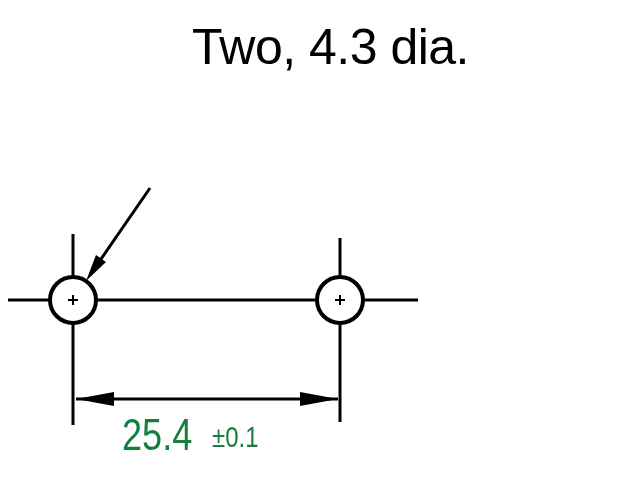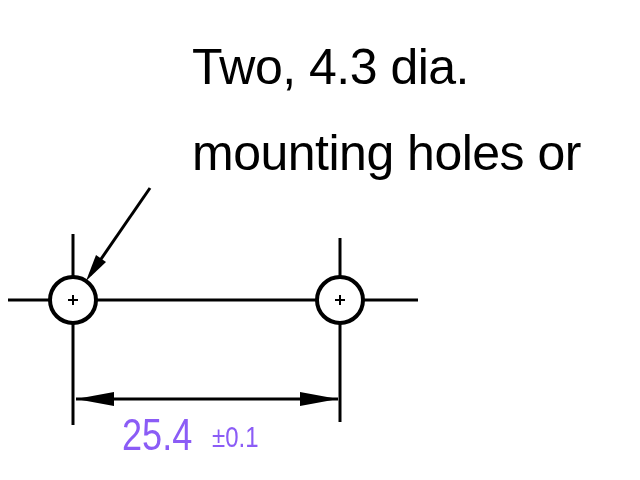--- a/index.html
+++ b/index.html
@@ -1,20 +1,20 @@
 <!DOCTYPE html>
 <html><head>
 <meta charset="utf-8">
 <style>
   html, body { margin:0; padding:0; background:#ffffff; }
   body { width:640px; height:480px; position:relative; overflow:hidden; font-family:"Liberation Sans", sans-serif; }
   .note { position:absolute; left:192px; top:14px; font-size:50px; line-height:66px; color:#000; letter-spacing:-0.5px; white-space:nowrap; }
-  .note div { height:66px;margin-top:20px; }
+  .note div { height:66px; }
   svg { position:absolute; left:0; top:0; }
-  .dim { position:absolute; left:122px; top:410px; color:#8b5cf6; white-space:nowrap; font-family:"Liberation Sans Narrow","Liberation Sans", sans-serif; }
+  .dim { position:absolute; left:122px; top:410px; color:#15803d; white-space:nowrap; font-family:"Liberation Sans Narrow","Liberation Sans", sans-serif; }
   .dim .main { font-size:44px; transform:scaleX(0.82); display:inline-block; transform-origin:left; }
   .dim .tol { position:absolute; left:90px; top:10px; font-size:30px; transform:scaleX(0.8); transform-origin:left; display:inline-block; }
 </style>
 </head>
 <body>
 
 <svg width="640" height="480">
 
   <line x1="8" y1="300" x2="418" y2="300" stroke="#000" stroke-width="3"></line>
 
@@ -32,19 +32,18 @@
   <line x1="150" y1="188" x2="90" y2="275" stroke="#000" stroke-width="3"></line>
   <polygon points="86,281 96,255 106,262" fill="#000"></polygon>
 
   <line x1="76" y1="399" x2="338" y2="399" stroke="#000" stroke-width="3"></line>
   <polygon points="76,399 114,392 114,406" fill="#000"></polygon>
   <polygon points="338,399 300,392 300,406" fill="#000"></polygon>
 </svg>
 
 <div class="note">
   <div>Two, 4.3 dia.</div>
-  <div>mounting holes or</div>
 </div>
 
 <div class="dim">
   <span class="main">25.4</span>
   <span class="tol">±0.1</span>
 </div>
 
 </body></html>

